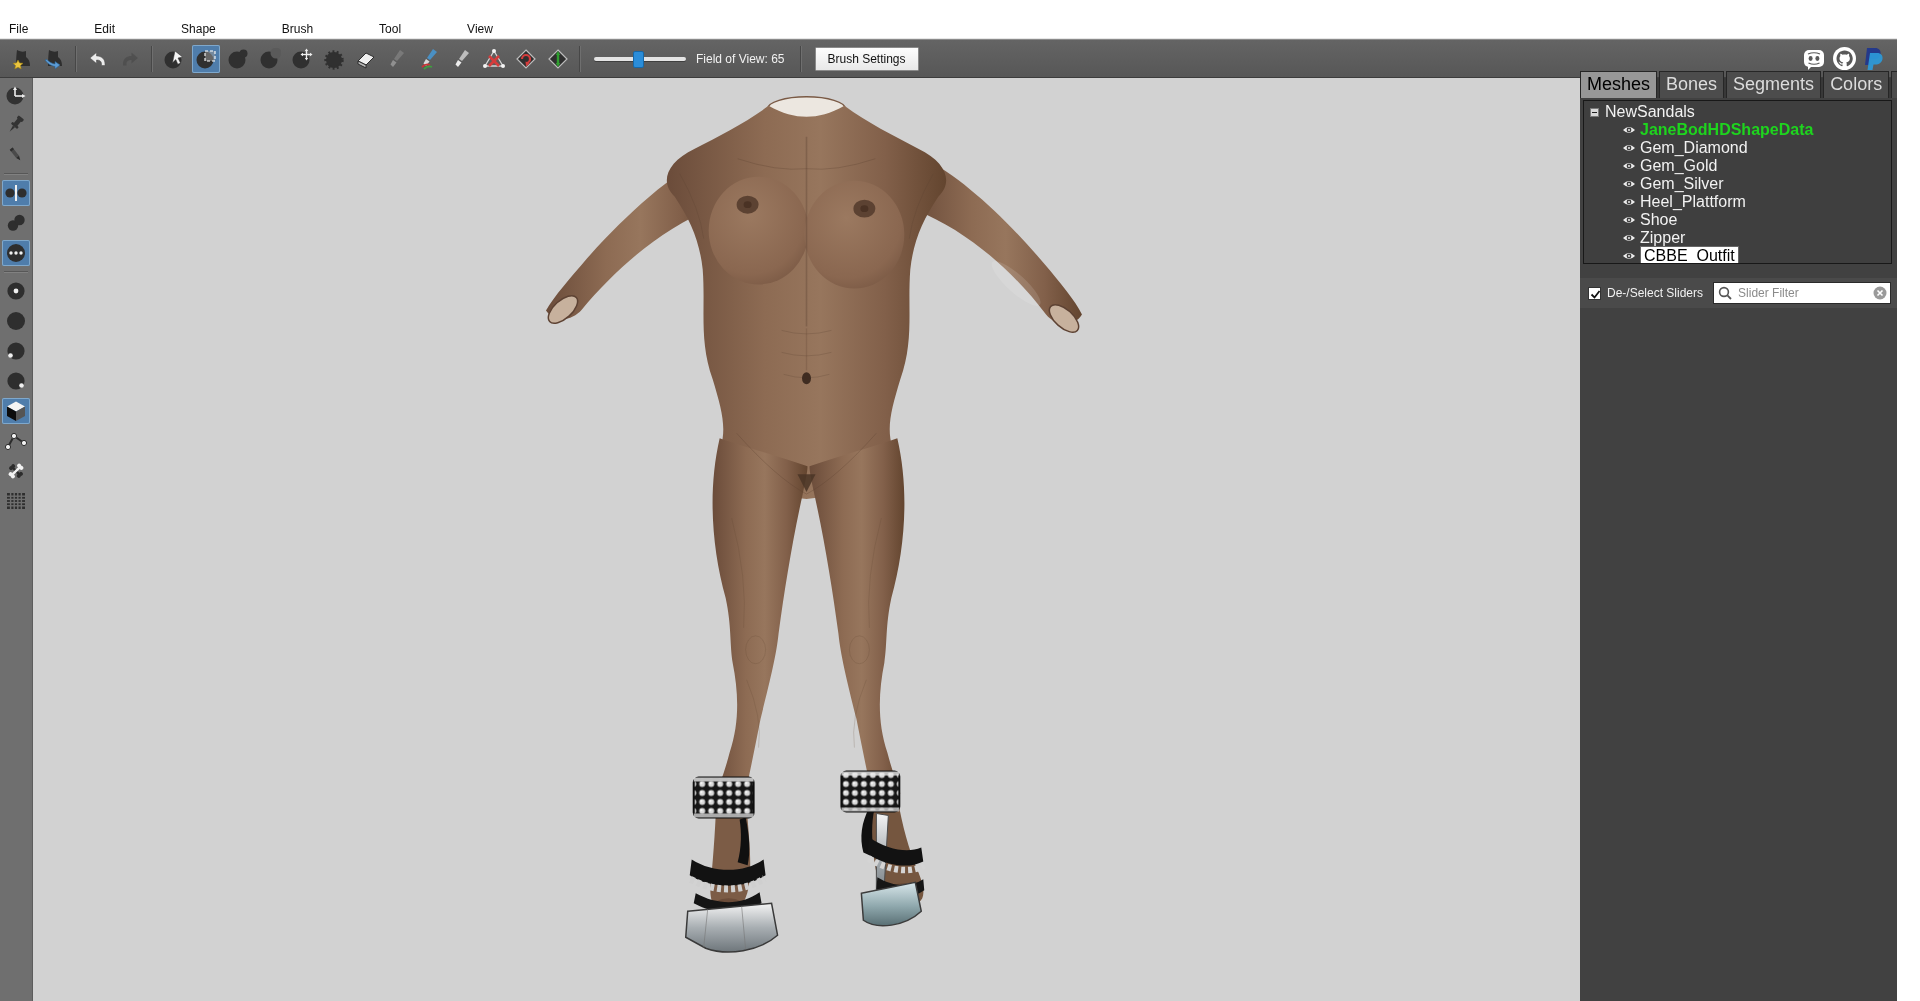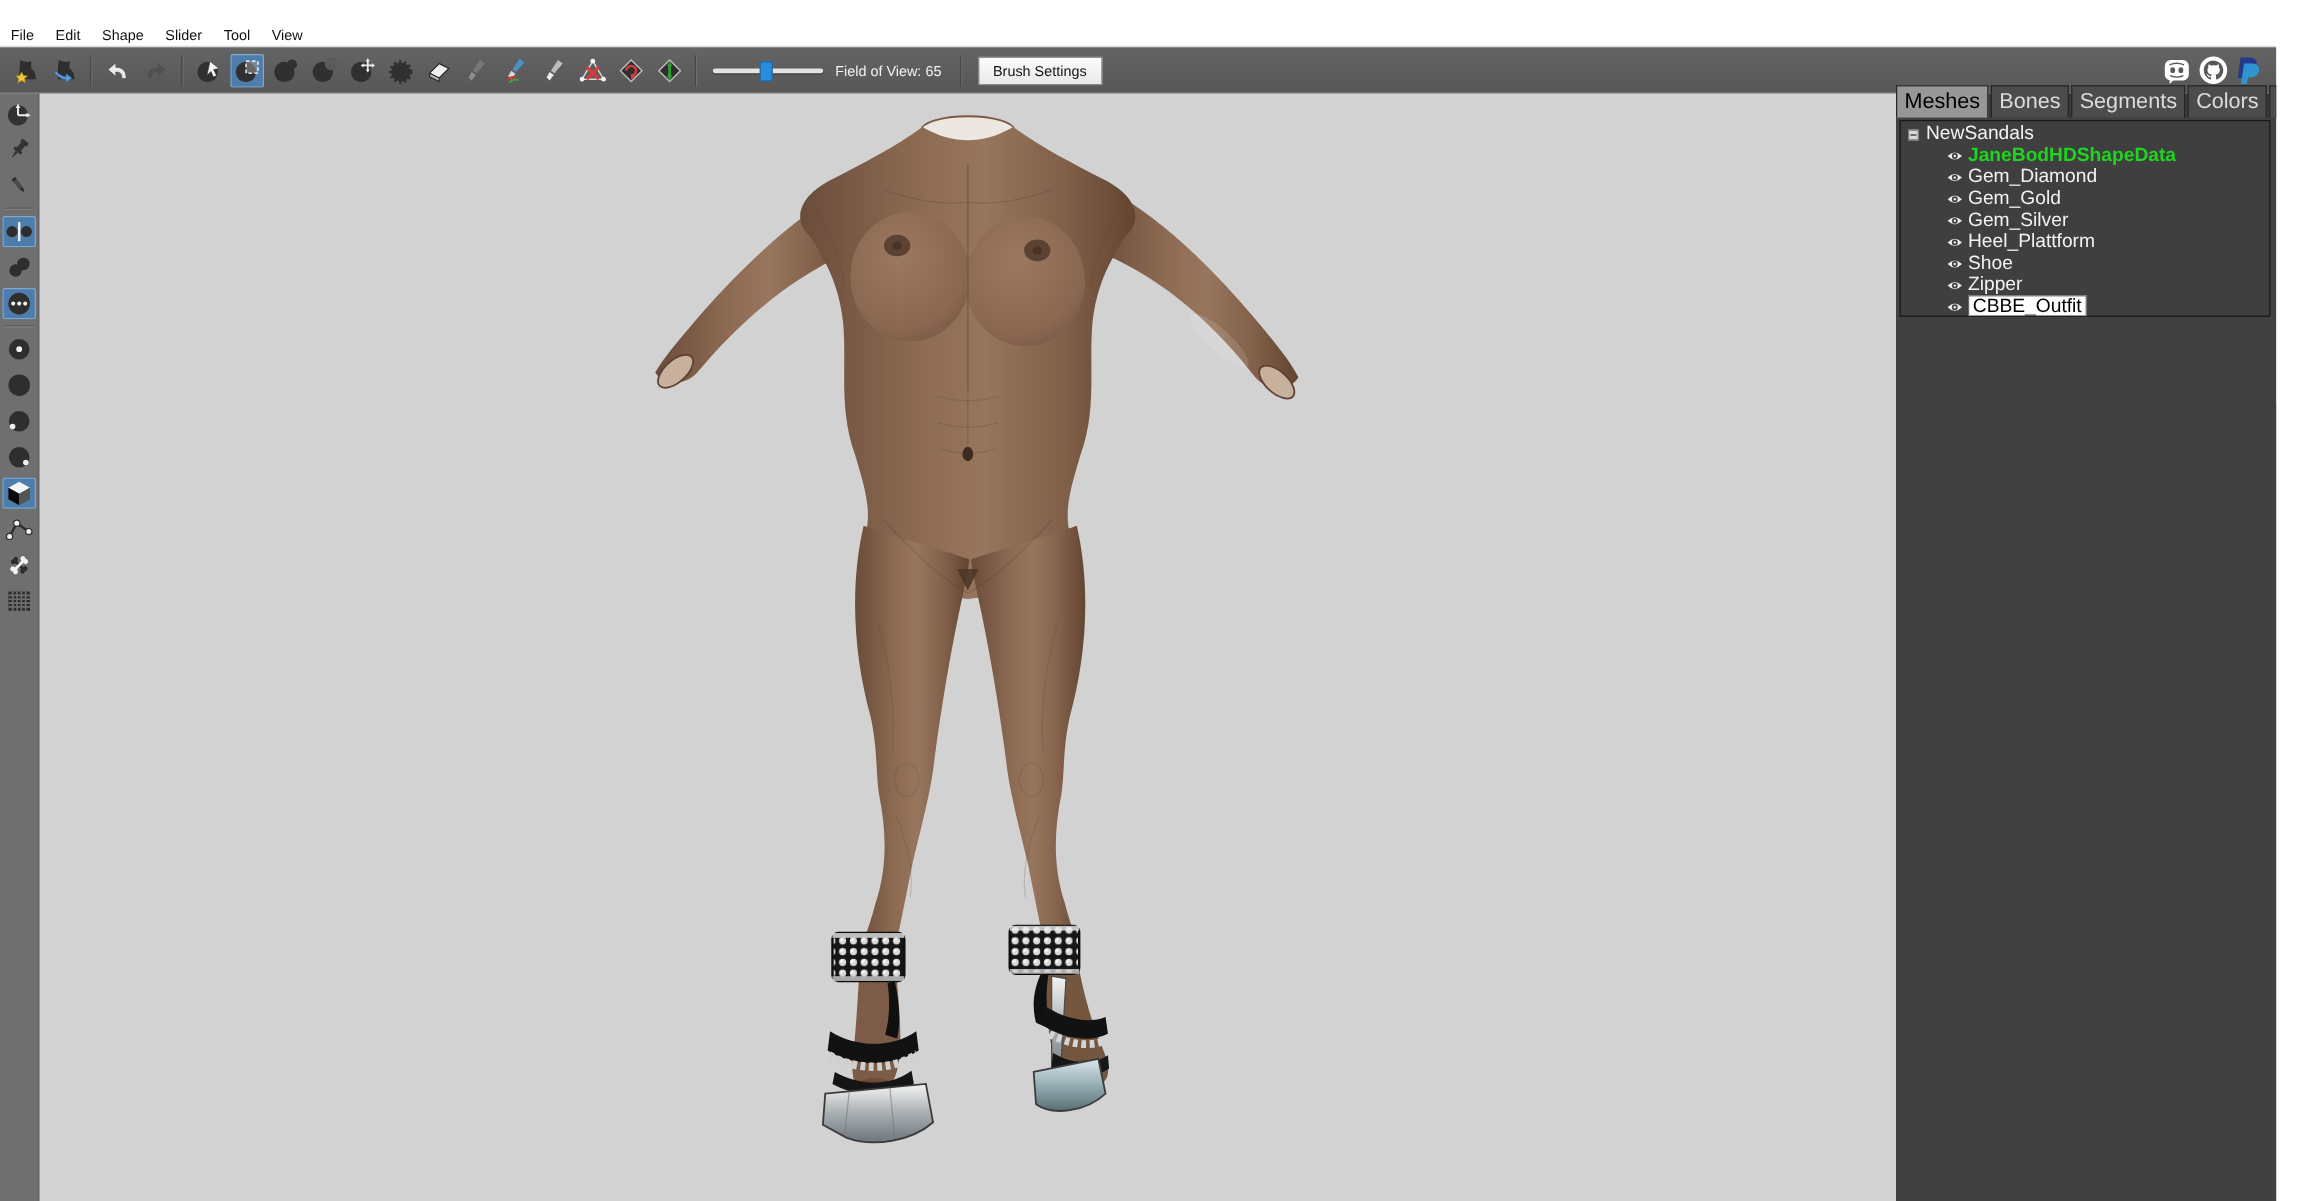--- a/index.html
+++ b/index.html
@@ -8,21 +8,21 @@
 
   
   #titlebar { position:absolute; left:0; top:0; width:1897px; height:20px; background:#ffffff; display:flex; align-items:center; }
   #app-icon { width:13px; height:14px; margin-left:8px; }
   #title-text { margin-left:7px; font-size:12px; color:#111; }
   #win-controls { margin-left:auto; display:flex; height:20px; }
   .win-btn { width:46px; height:20px; display:flex; align-items:center; justify-content:center; color:#222; }
   .win-btn svg { display:block; }
 
   
-  #menubar { position:absolute; left:0; top:20px; width:1897px; height:19px; background:#ffffff; display:flex; border-bottom:1px solid #e6e6e6; }
+  #menubar { position:absolute; left:0; top:20px; width:1897px; height:19px; background:#ffffff; display:flex; border-bottom:1px solid #e6e6e6;gap:48px; }
   .menu-item { font-size:12px; color:#111; padding:2px 9px; cursor:default; }
 
   
   #toolbar { position:absolute; left:0; top:39px; width:1897px; height:39px;
     background:linear-gradient(#646464,#575757); border-top:1px solid #8a8a8a; border-bottom:1px solid #3c3c3c;
     display:flex; align-items:center; }
   .tbtn { width:28px; height:28px; margin:0 2px; display:flex; align-items:center; justify-content:center; border-radius:2px; }
   .tbtn.active { background:#4f7dab; box-shadow:inset 0 0 0 1px #7fa8cc; }
   .tbtn.disabled { opacity:.45; }
   .tsep { width:2px; height:26px; margin:0 5px; border-left:1px solid #474747; border-right:1px solid #6f6f6f; }
@@ -77,21 +77,21 @@
 </head>
 <body>
 
 <div id="app">
 
 
   <div id="menubar">
     <span class="menu-item">File</span>
     <span class="menu-item">Edit</span>
     <span class="menu-item">Shape</span>
-    <span class="menu-item">Slider</span>
+    <span class="menu-item">Brush</span>
     <span class="menu-item">Tool</span>
     <span class="menu-item">View</span>
   </div>
 
   <div id="toolbar">
     <div style="width:6px"></div>
     <div class="tbtn">
       <svg width="22" height="22" viewBox="0 0 22 22">
           <path d="M6,2 C10,4 12,4 15,3 L15,9 C18,11 19,14 19,18 L5,18 C5,12 5.5,6 6,2 Z" fill="#2e2e2e"></path>
           <polygon points="7,12 8.6,15 12,15.3 9.5,17.5 10.2,21 7,19.2 3.8,21 4.5,17.5 2,15.3 5.4,15" fill="#ecc63f" stroke="#9a7d14" stroke-width="0.6"></polygon>
@@ -555,19 +555,38 @@
       <div class="tree-row tree-item">
         <svg class="eye" width="14" height="10" viewBox="0 0 14 10">
             <path d="M1,5 Q7,-1 13,5 Q7,11 1,5 Z" fill="#ececec"></path>
             <circle cx="7" cy="5" r="2.4" fill="#3f3f3f"></circle>
             <circle cx="7" cy="5" r="1" fill="#ececec"></circle>
           </svg>
         <span class="shape-editing">CBBE_Outfit</span>
       </div>
     </div>
 
+    <div id="slider-bar">
+      <span id="deselect-check">
+        <svg width="13" height="13" viewBox="0 0 13 13">
+            <path d="M2.5,6.5 L5.5,9.5 L10.5,3" stroke="#111" stroke-width="1.8" fill="none"></path>
+          </svg>
+      </span>
+      <span id="deselect-label">De-/Select Sliders</span>
+      <span id="filter-box">
+        <input id="filter-input" type="text" placeholder="Slider Filter" style="">
+        <svg id="filter-search-icon" width="14" height="14" viewBox="0 0 14 14">
+            <circle cx="6" cy="6" r="4.4" fill="none" stroke="#555" stroke-width="1.6"></circle>
+            <line x1="9.4" y1="9.4" x2="13" y2="13" stroke="#555" stroke-width="1.8"></line>
+          </svg>
+        <svg id="filter-clear-icon" width="14" height="14" viewBox="0 0 14 14">
+            <circle cx="7" cy="7" r="6.5" fill="#9a9a9a"></circle>
+            <path d="M4.5,4.5 L9.5,9.5 M9.5,4.5 L4.5,9.5" stroke="#fff" stroke-width="1.6"></path>
+          </svg>
+      </span>
+    </div>
 
 
     <div id="panel-rest"></div>
   </div>
 
   <div id="white-strip"></div>
 </div>
 
 </body></html>

